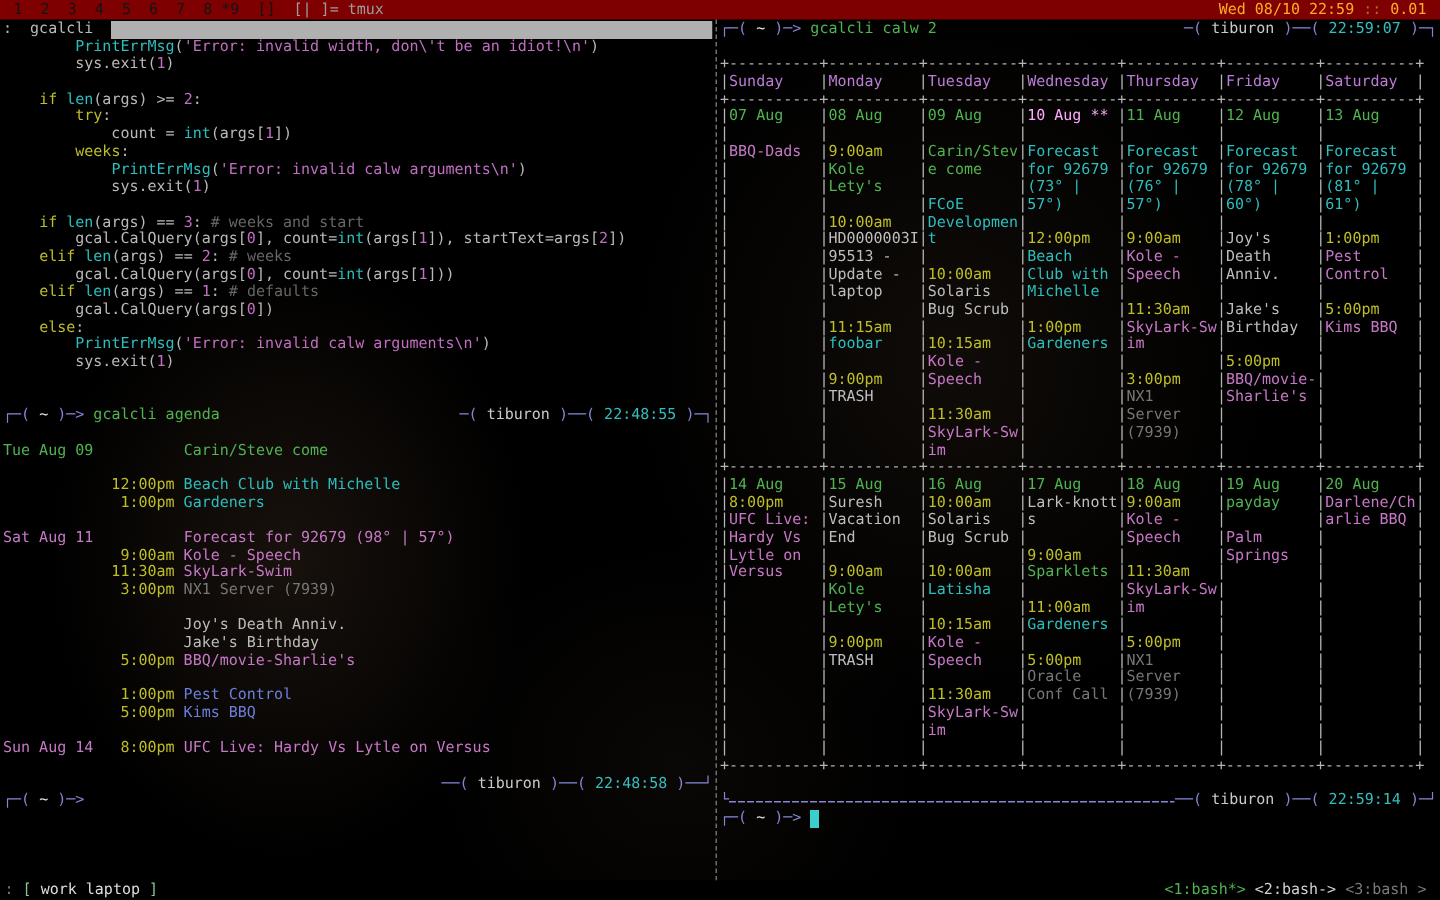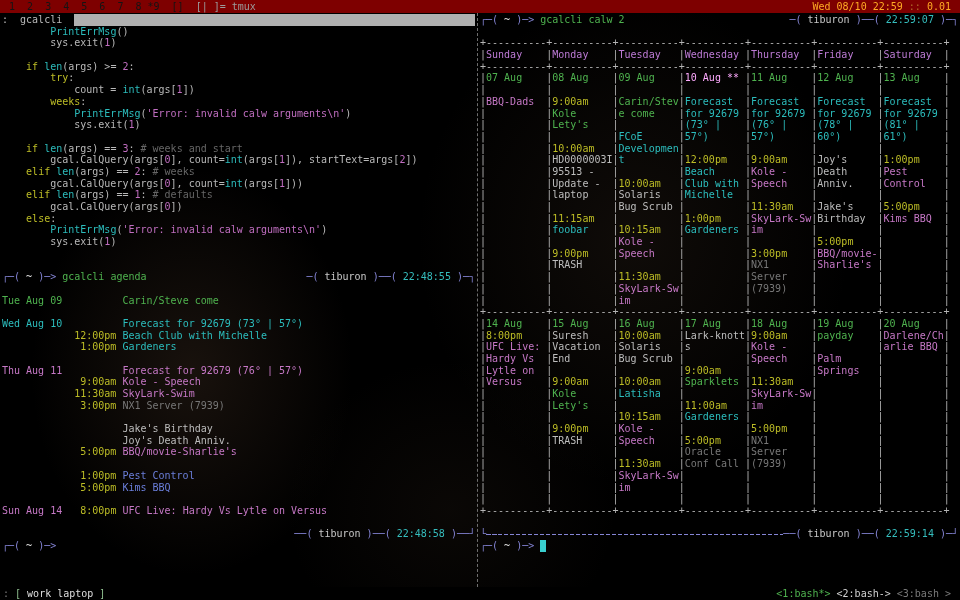--- a/index.html
+++ b/index.html
@@ -44,21 +44,21 @@
 
 <div class="screen">
   <header class="topbar">
       <div class="tl"><span class="tbn"> 1  2  3  4  5  6  7  8 </span><span class="tbn">*9</span><span class="tbn">  []  </span><span class="tbm">[| ]= tmux</span><span class="fill fg"></span><span class="tbc">Wed 08/10 22:59</span><span class="tbs"> :: </span><span class="tbc">0.01</span><span class="tbn"> </span></div>
     </header>
 
   <main class="content">
     <section class="pane pane-left">
       <div>
           <div class="tl"><span class="fg">:  gcalcli  </span><span class="fill tabfill"></span></div>
-          <div class="tl"><span class="fg">        </span><span class="fn">PrintErrMsg</span><span class="fg">(</span><span class="fg">)</span></div>
+          <div class="tl"><span class="fg">        </span><span class="fn">PrintErrMsg</span><span class="fg">(</span><span class="str">'Error: invalid width, don\'t be an idiot!\n'</span><span class="fg">)</span></div>
           <div class="tl"><span class="fg">        sys.exit(</span><span class="num">1</span><span class="fg">)</span></div>
           <div class="tl"><span class="fg"> </span></div>
           <div class="tl"><span class="fg">    </span><span class="kw">if </span><span class="fn">len</span><span class="fg">(args) &gt;= </span><span class="num">2</span><span class="fg">:</span></div>
           <div class="tl"><span class="fg">        </span><span class="kw">try</span><span class="fg">:</span></div>
           <div class="tl"><span class="fg">            count = </span><span class="fn">int</span><span class="fg">(args[</span><span class="num">1</span><span class="fg">])</span></div>
           <div class="tl"><span class="fg">        </span><span class="kw">weeks</span><span class="fg">:</span></div>
           <div class="tl"><span class="fg">            </span><span class="fn">PrintErrMsg</span><span class="fg">(</span><span class="str">'Error: invalid calw arguments\n'</span><span class="fg">)</span></div>
           <div class="tl"><span class="fg">            sys.exit(</span><span class="num">1</span><span class="fg">)</span></div>
           <div class="tl"><span class="fg"> </span></div>
           <div class="tl"><span class="fg">    </span><span class="kw">if </span><span class="fn">len</span><span class="fg">(args) == </span><span class="num">3</span><span class="fg">: </span><span class="com"># weeks and start</span></div>
@@ -71,31 +71,30 @@
           <div class="tl"><span class="fg">        </span><span class="fn">PrintErrMsg</span><span class="fg">(</span><span class="str">'Error: invalid calw arguments\n'</span><span class="fg">)</span></div>
           <div class="tl"><span class="fg">        sys.exit(</span><span class="num">1</span><span class="fg">)</span></div>
           <div class="tl"><span class="fg"> </span></div>
         </div>
       <div>
           <div class="tl"><span class="fg"> </span></div>
           <div class="tl"><span class="pf">┌─( </span><span class="pp">~</span><span class="pf"> )─&gt; </span><span class="cmd">gcalcli agenda</span><span class="fill fg"></span><span class="pf">─( </span><span class="ph">tiburon</span><span class="pf"> )──( </span><span class="pt">22:48:55</span><span class="pf"> )─┐</span></div>
           <div class="tl"><span class="fg"> </span></div>
           <div class="tl"><span class="eg">Tue Aug 09</span><span class="fg">          </span><span class="eg">Carin/Steve come</span></div>
           <div class="tl"><span class="fg"> </span></div>
-          <div class="tl"><span class="ec">Wed Aug 10</span><span class="fg">          </span><span class="ec">Forecast for 92679 (73° | 57°)</span></div>
           <div class="tl"><span class="t">            12:00pm</span><span class="ec"> Beach Club with Michelle</span></div>
           <div class="tl"><span class="t">             1:00pm</span><span class="ec"> Gardeners</span></div>
           <div class="tl"><span class="fg"> </span></div>
-          <div class="tl"><span class="em">Thu Aug 11</span><span class="fg">          </span><span class="em">Forecast for 92679 (76° | 57°)</span></div>
+          <div class="tl"><span class="em">Sat Aug 11</span><span class="fg">          </span><span class="em">Forecast for 92679 (98° | 57°)</span></div>
           <div class="tl"><span class="t">             9:00am</span><span class="em"> Kole - Speech</span></div>
           <div class="tl"><span class="t">            11:30am</span><span class="em"> SkyLark-Swim</span></div>
           <div class="tl"><span class="t">             3:00pm</span><span class="ek"> NX1 Server (7939)</span></div>
           <div class="tl"><span class="fg"> </span></div>
+          <div class="tl"><span class="ew">                    Joy's Death Anniv.</span></div>
           <div class="tl"><span class="ew">                    Jake's Birthday</span></div>
-          <div class="tl"><span class="ew">                    Joy's Death Anniv.</span></div>
           <div class="tl"><span class="t">             5:00pm</span><span class="em"> BBQ/movie-Sharlie's</span></div>
           <div class="tl"><span class="fg"> </span></div>
           <div class="tl"><span class="t">             1:00pm</span><span class="eb"> Pest Control</span></div>
           <div class="tl"><span class="t">             5:00pm</span><span class="eb"> Kims BBQ</span></div>
           <div class="tl"><span class="fg"> </span></div>
           <div class="tl"><span class="em">Sun Aug 14</span><span class="t">   8:00pm</span><span class="em"> UFC Live: Hardy Vs Lytle on Versus</span></div>
           <div class="tl"><span class="fg"> </span></div>
           <div class="tl"><span class="fill fg"></span><span class="pf">──( </span><span class="ph">tiburon</span><span class="pf"> )──( </span><span class="pt">22:48:58</span><span class="pf"> )──┘</span></div>
           <div class="tl"><span class="pf">┌─( </span><span class="pp">~</span><span class="pf"> )─&gt; </span></div>
         </div>

